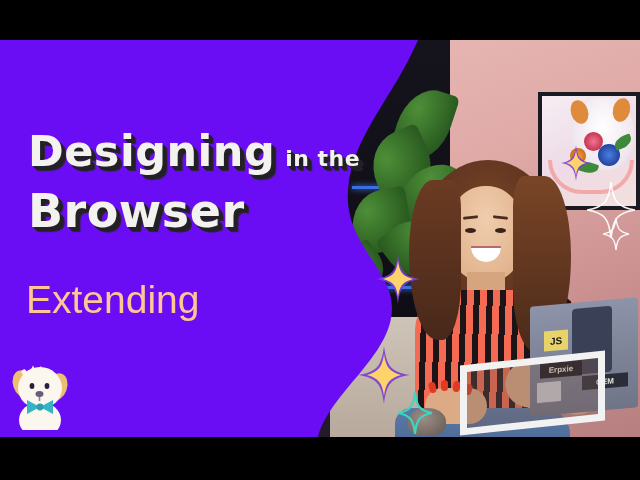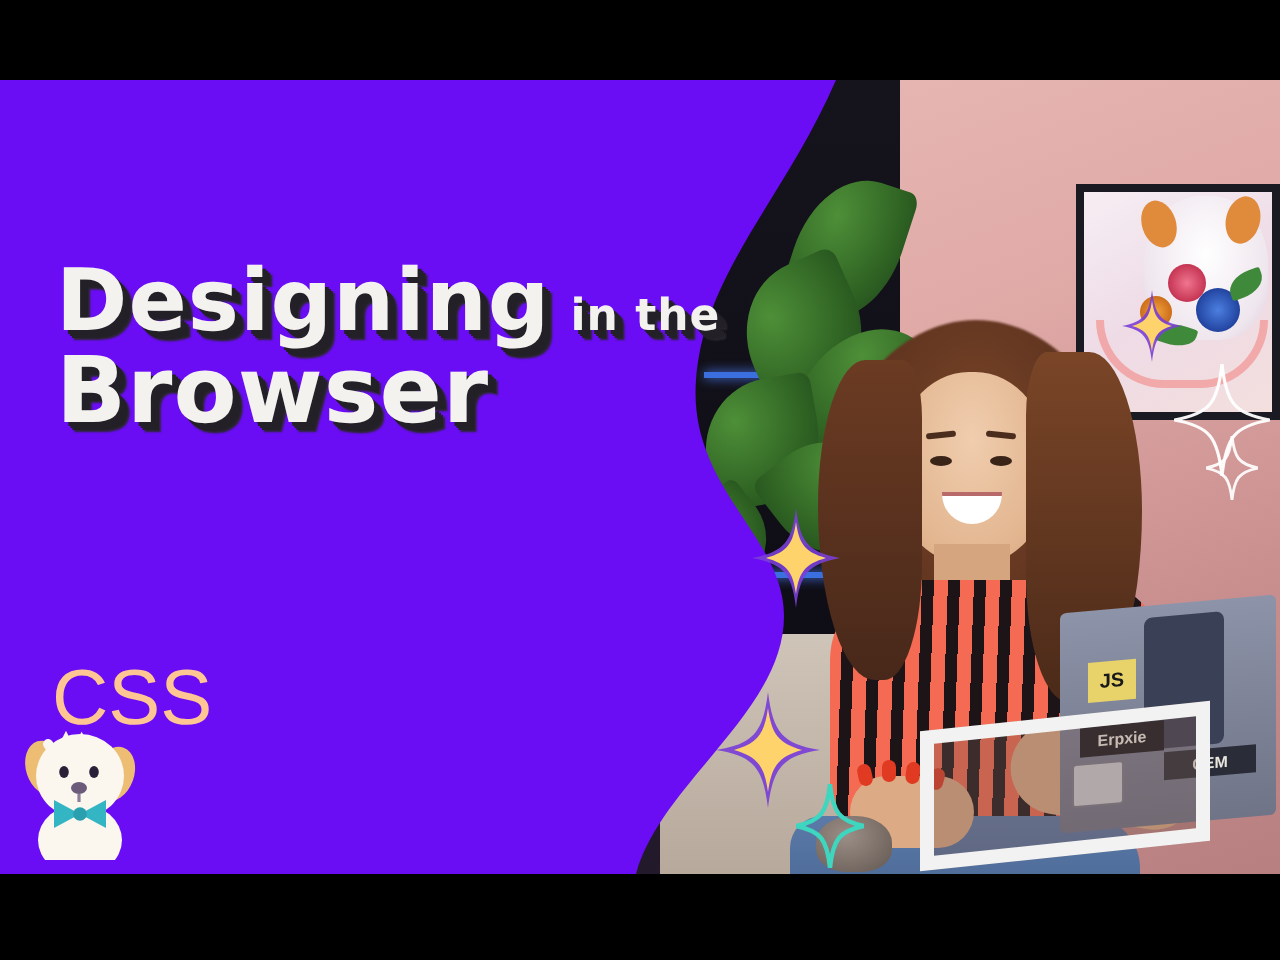--- a/index.html
+++ b/index.html
@@ -218,21 +218,21 @@
     letter-spacing:.5px;
     text-shadow:
        2px 2px 0 #232027,
        3px 3px 0 #232027,
        4px 4px 0 #232027,
        5px 5px 1px #2a262e;
   }
   #line1 { position:absolute; left:28px; top:48px; }
   #t-designing { font-size:43px; line-height:46px; }
   #t-inthe { font-size:22px; line-height:27px; margin-left:10px; }
-  #t-browser { position:absolute; left:28px; top:92px; font-size:46px; line-height:46px; }
+  #t-browser { position:absolute; left:28px; top:108px; font-size:46px; line-height:46px; }
 
   .sub {
     position:absolute; left:26px;
     font-family:"Liberation Sans", sans-serif;
     font-weight:normal;
     color:#ffc694;
     font-size:39px; line-height:39px;
     letter-spacing:0px;
   }
   #t-ext { top:200px; }
@@ -360,21 +360,21 @@
     </svg>
 
     <div id="text-block">
 
       <div id="line1">
         <span class="hdr" id="t-designing">Designing</span><span class="hdr" id="t-inthe">in the</span>
       </div>
 
       <div class="hdr" id="t-browser">Browser</div>
 
-      <div class="sub" id="t-css">CSS</div>
+      <div class="sub" id="t-ext">Extending</div>
     </div>
 
     <svg id="dog-logo" viewBox="0 0 72 72">
 
       <ellipse cx="19" cy="26" rx="10" ry="14" fill="#edbd74" transform="rotate(-18 19 26)"></ellipse>
       <ellipse cx="53" cy="29" rx="10" ry="14" fill="#edbd74" transform="rotate(20 53 29)"></ellipse>
 
       <ellipse cx="36" cy="30" rx="22" ry="21" fill="#fbf7ef"></ellipse>
 
       <path d="M20 14 l5 7 l4 -8 l4 8 l4 -8 l5 8 l5 -6" fill="none" stroke="#fbf7ef" stroke-width="5" stroke-linecap="round"></path>

